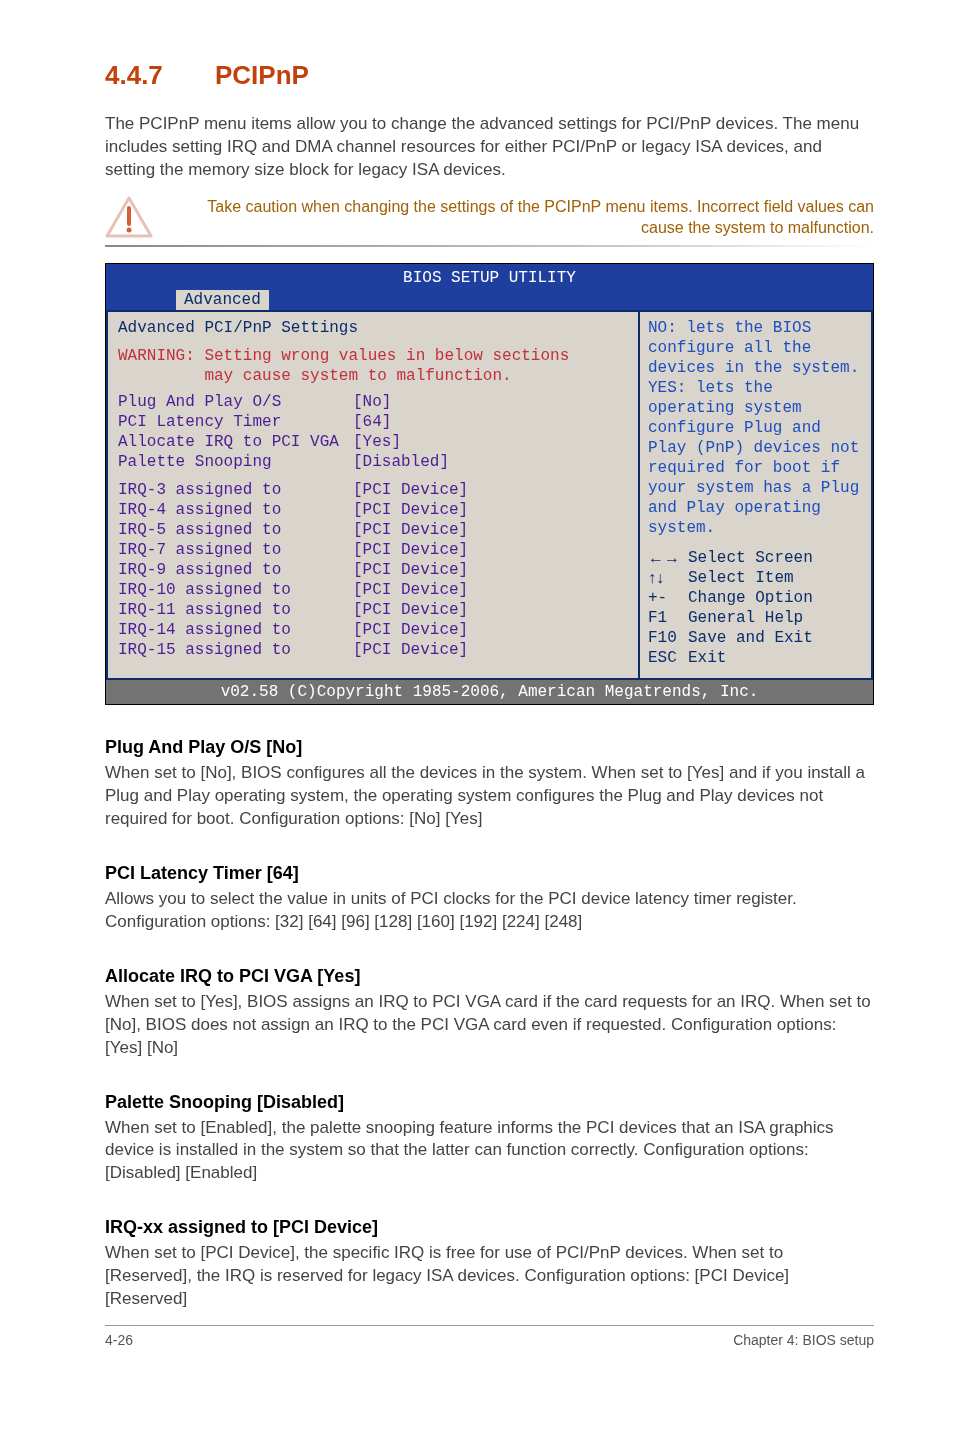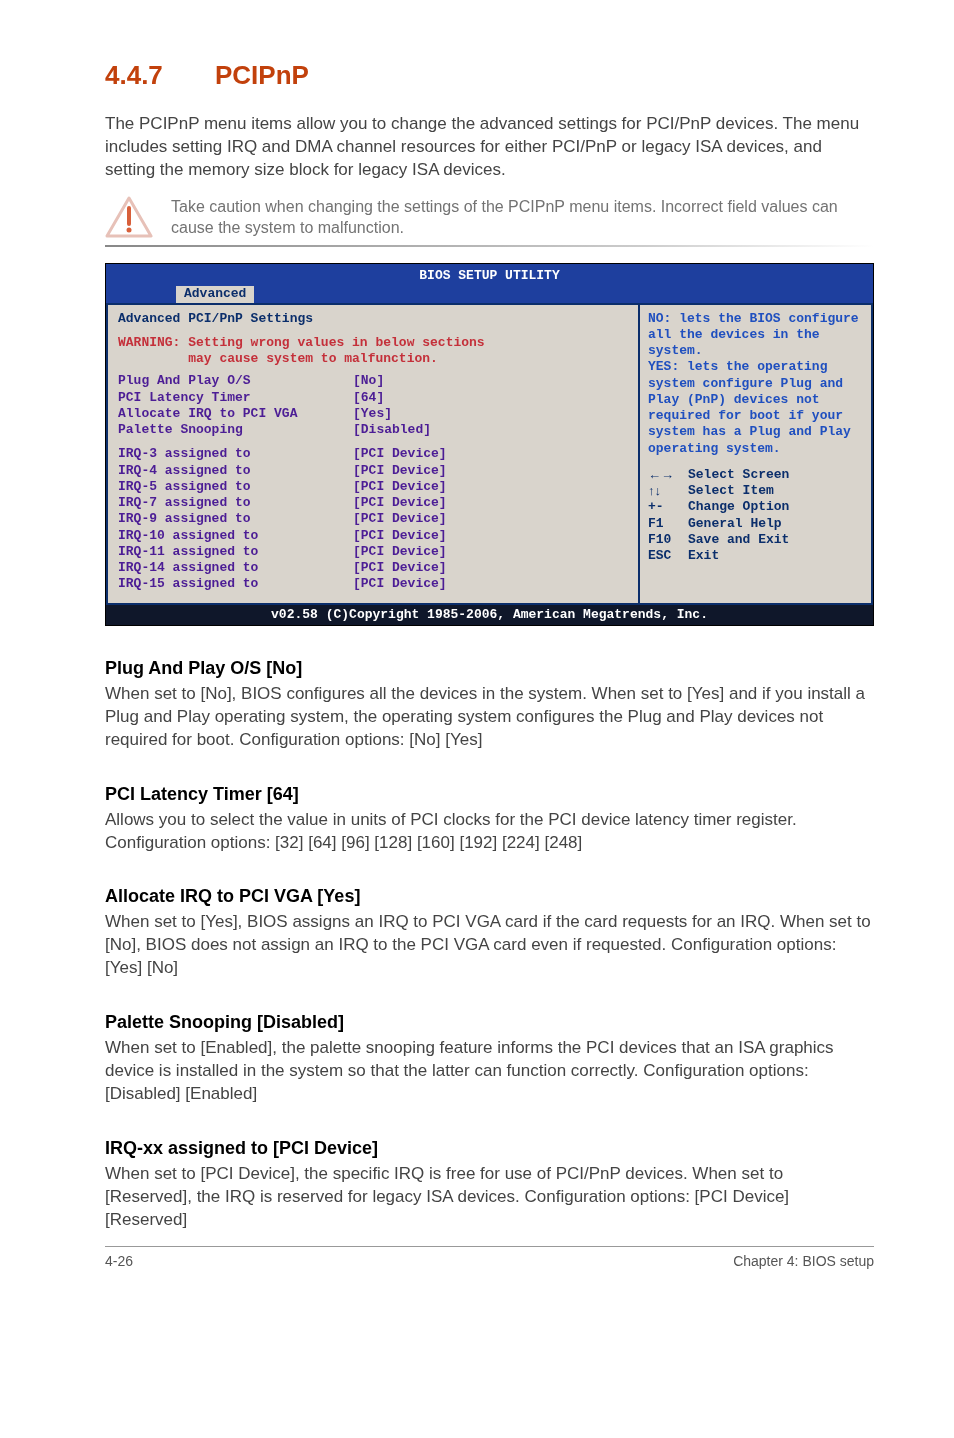--- a/index.html
+++ b/index.html
@@ -29,35 +29,36 @@
   .note-row {
     display: flex;
     align-items: flex-start;
     gap: 18px;
     margin: 6px 0 6px 0;
   }
   .note-icon svg { display:block; }
   .note-text {
     font-size: 16px;
     line-height: 1.35;
-    color: #737373;
+    color: #a16207;
     flex: 1;
+    text-align: right;
   }
   .hr {
     height: 2px;
     background: linear-gradient(to right, #888, #ccc 70%, transparent);
     margin: 4px 0 16px 0;
     border: none;
   }
 
   
   .bios {
     font-family: "Courier New", monospace;
-    font-weight: bold;
-    font-size: 13px;
+    font-weight: normal;
+    font-size: 16px;
     line-height: 1.25;
     color: #0b2e6b;
     margin: 0 0 14px 0;
     border: 1px solid #000;
   }
   .bios-top {
     background: #1e3f9e;
     color: #fff;
     padding: 2px 0 0 0;
   }
@@ -109,21 +110,21 @@
     color: #1f4fbf;
     white-space: pre-line;
   }
   .bios-keys {
     margin-top: 10px;
     color: #0b2e6b;
   }
   .bios-key-row { display:flex; }
   .bios-key-row .s { width: 40px; white-space:pre; }
   .bios-footer {
-    background: #0f172a;
+    background: #737373;
     color: #fff;
     text-align: center;
     padding: 2px 0;
   }
 
   h3.sub {
     font-size: 18px;
     font-weight: bold;
     color: #000;
     margin: 32px 0 4px 0;

